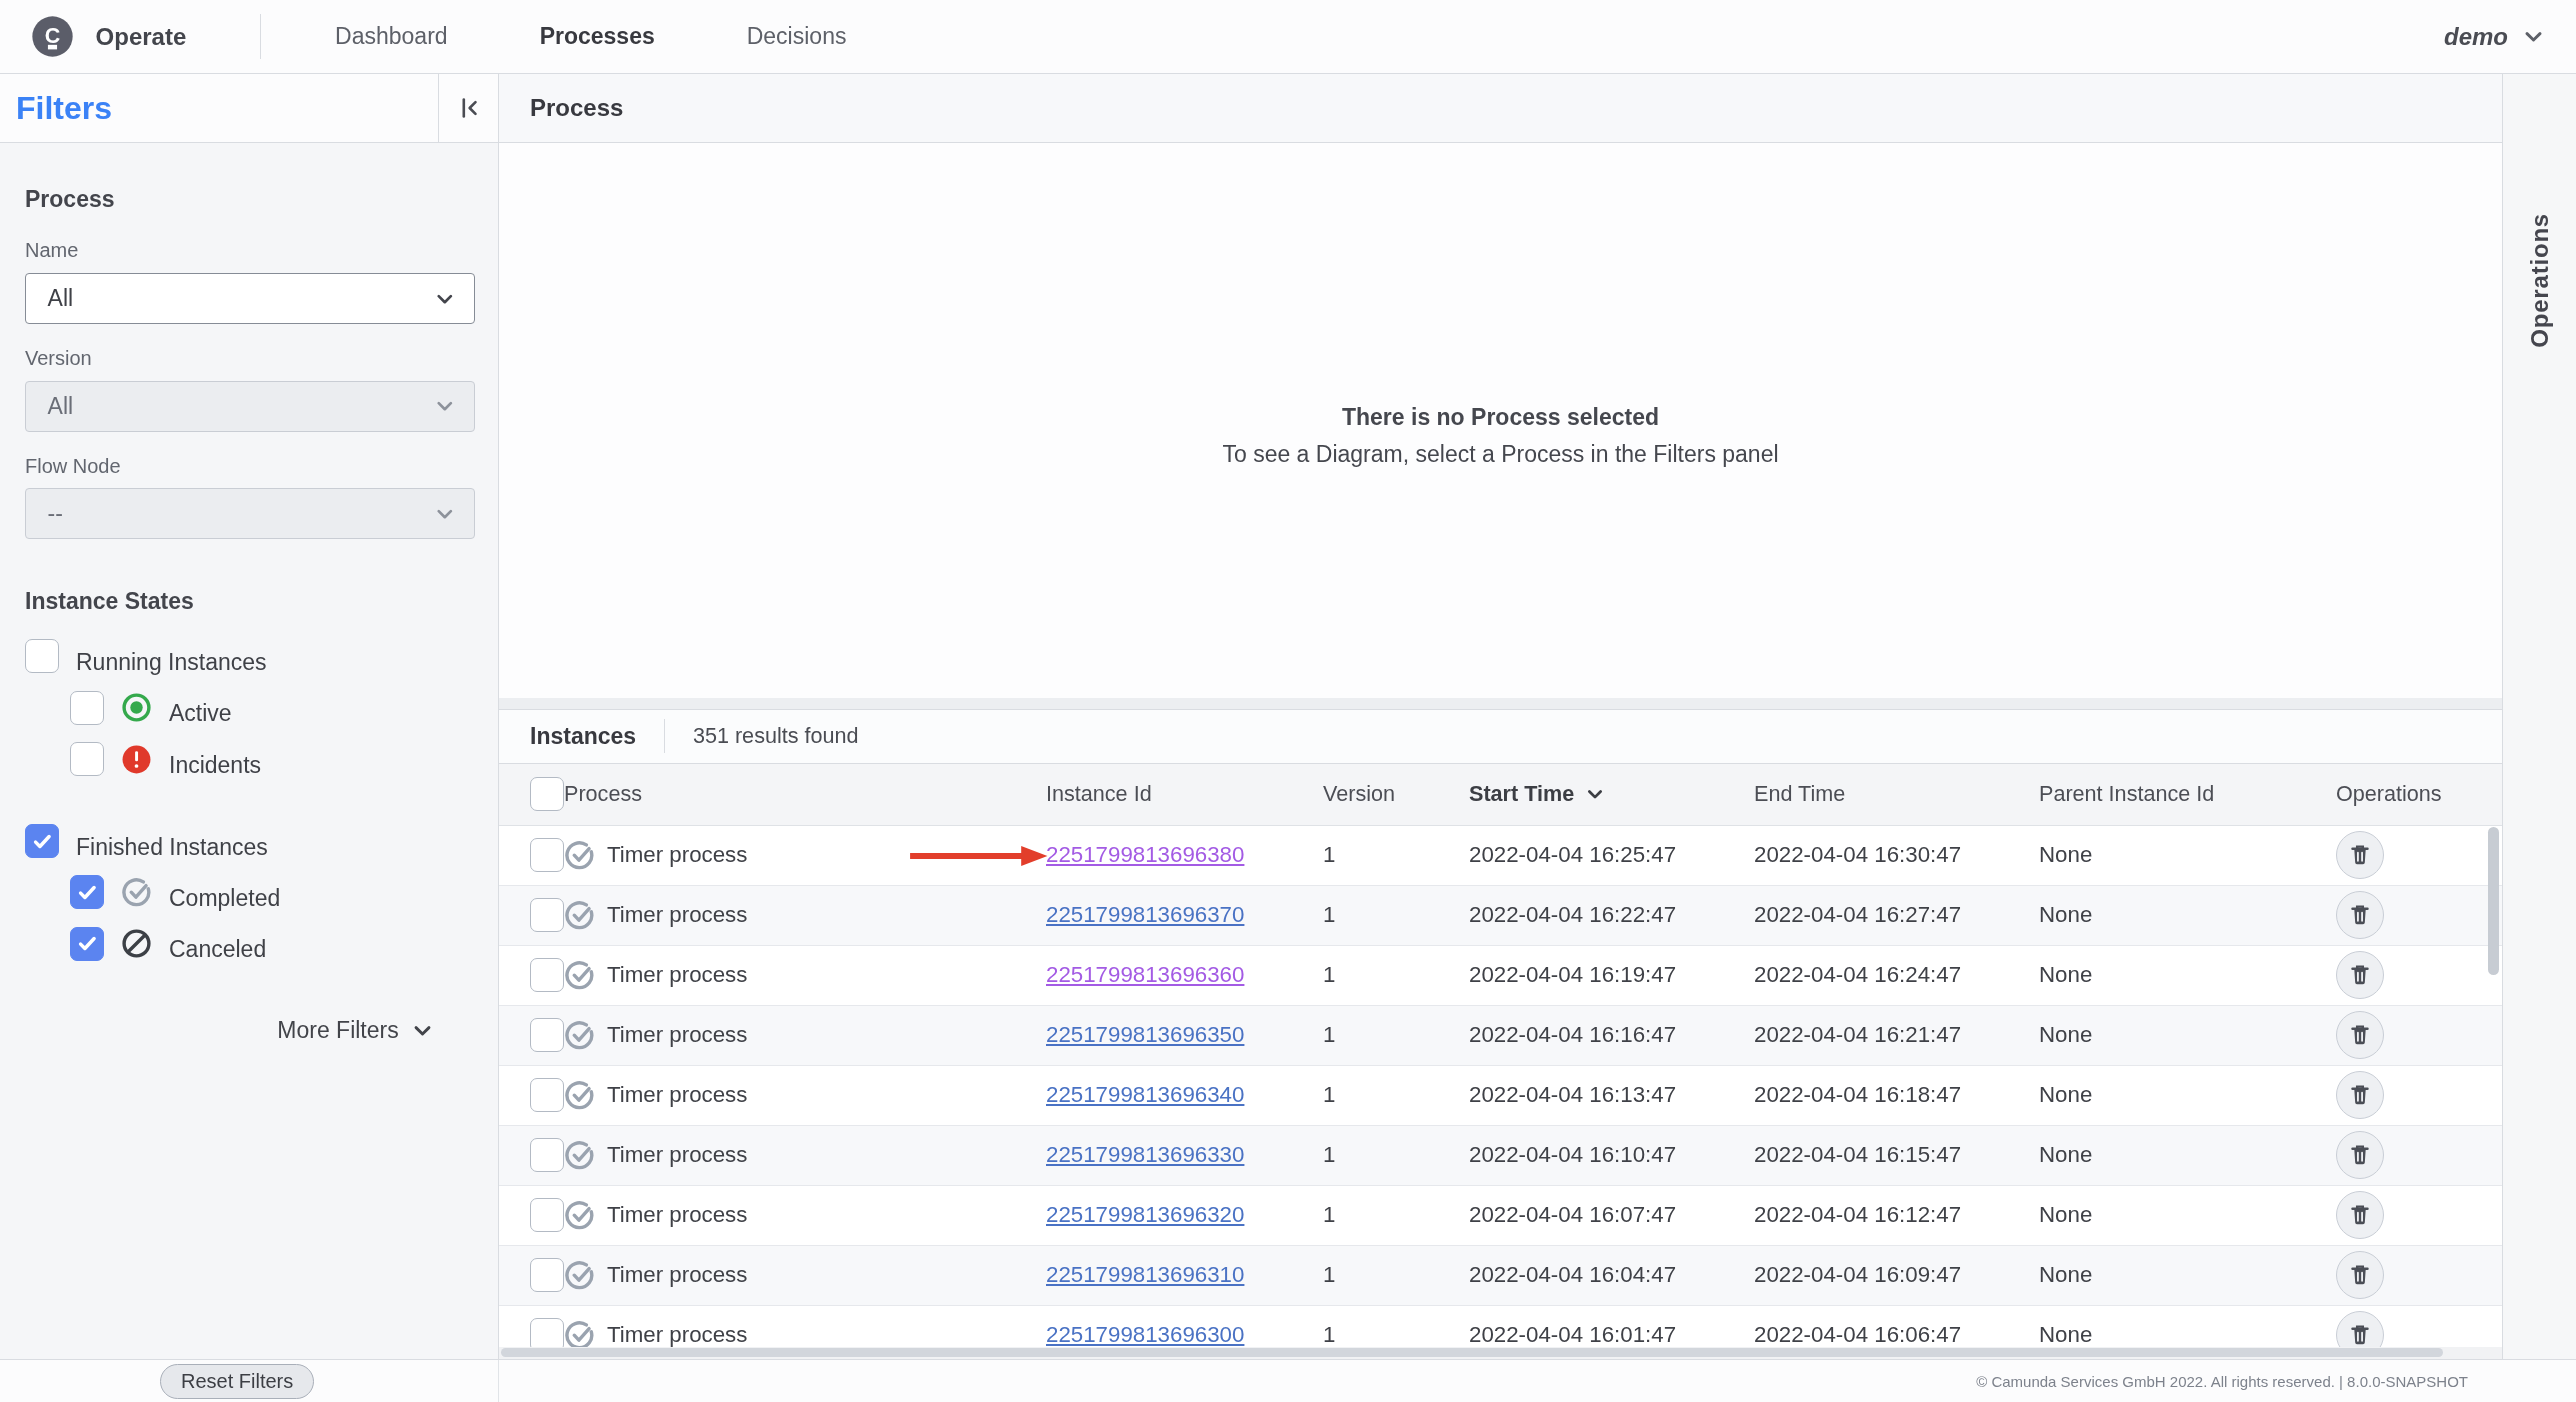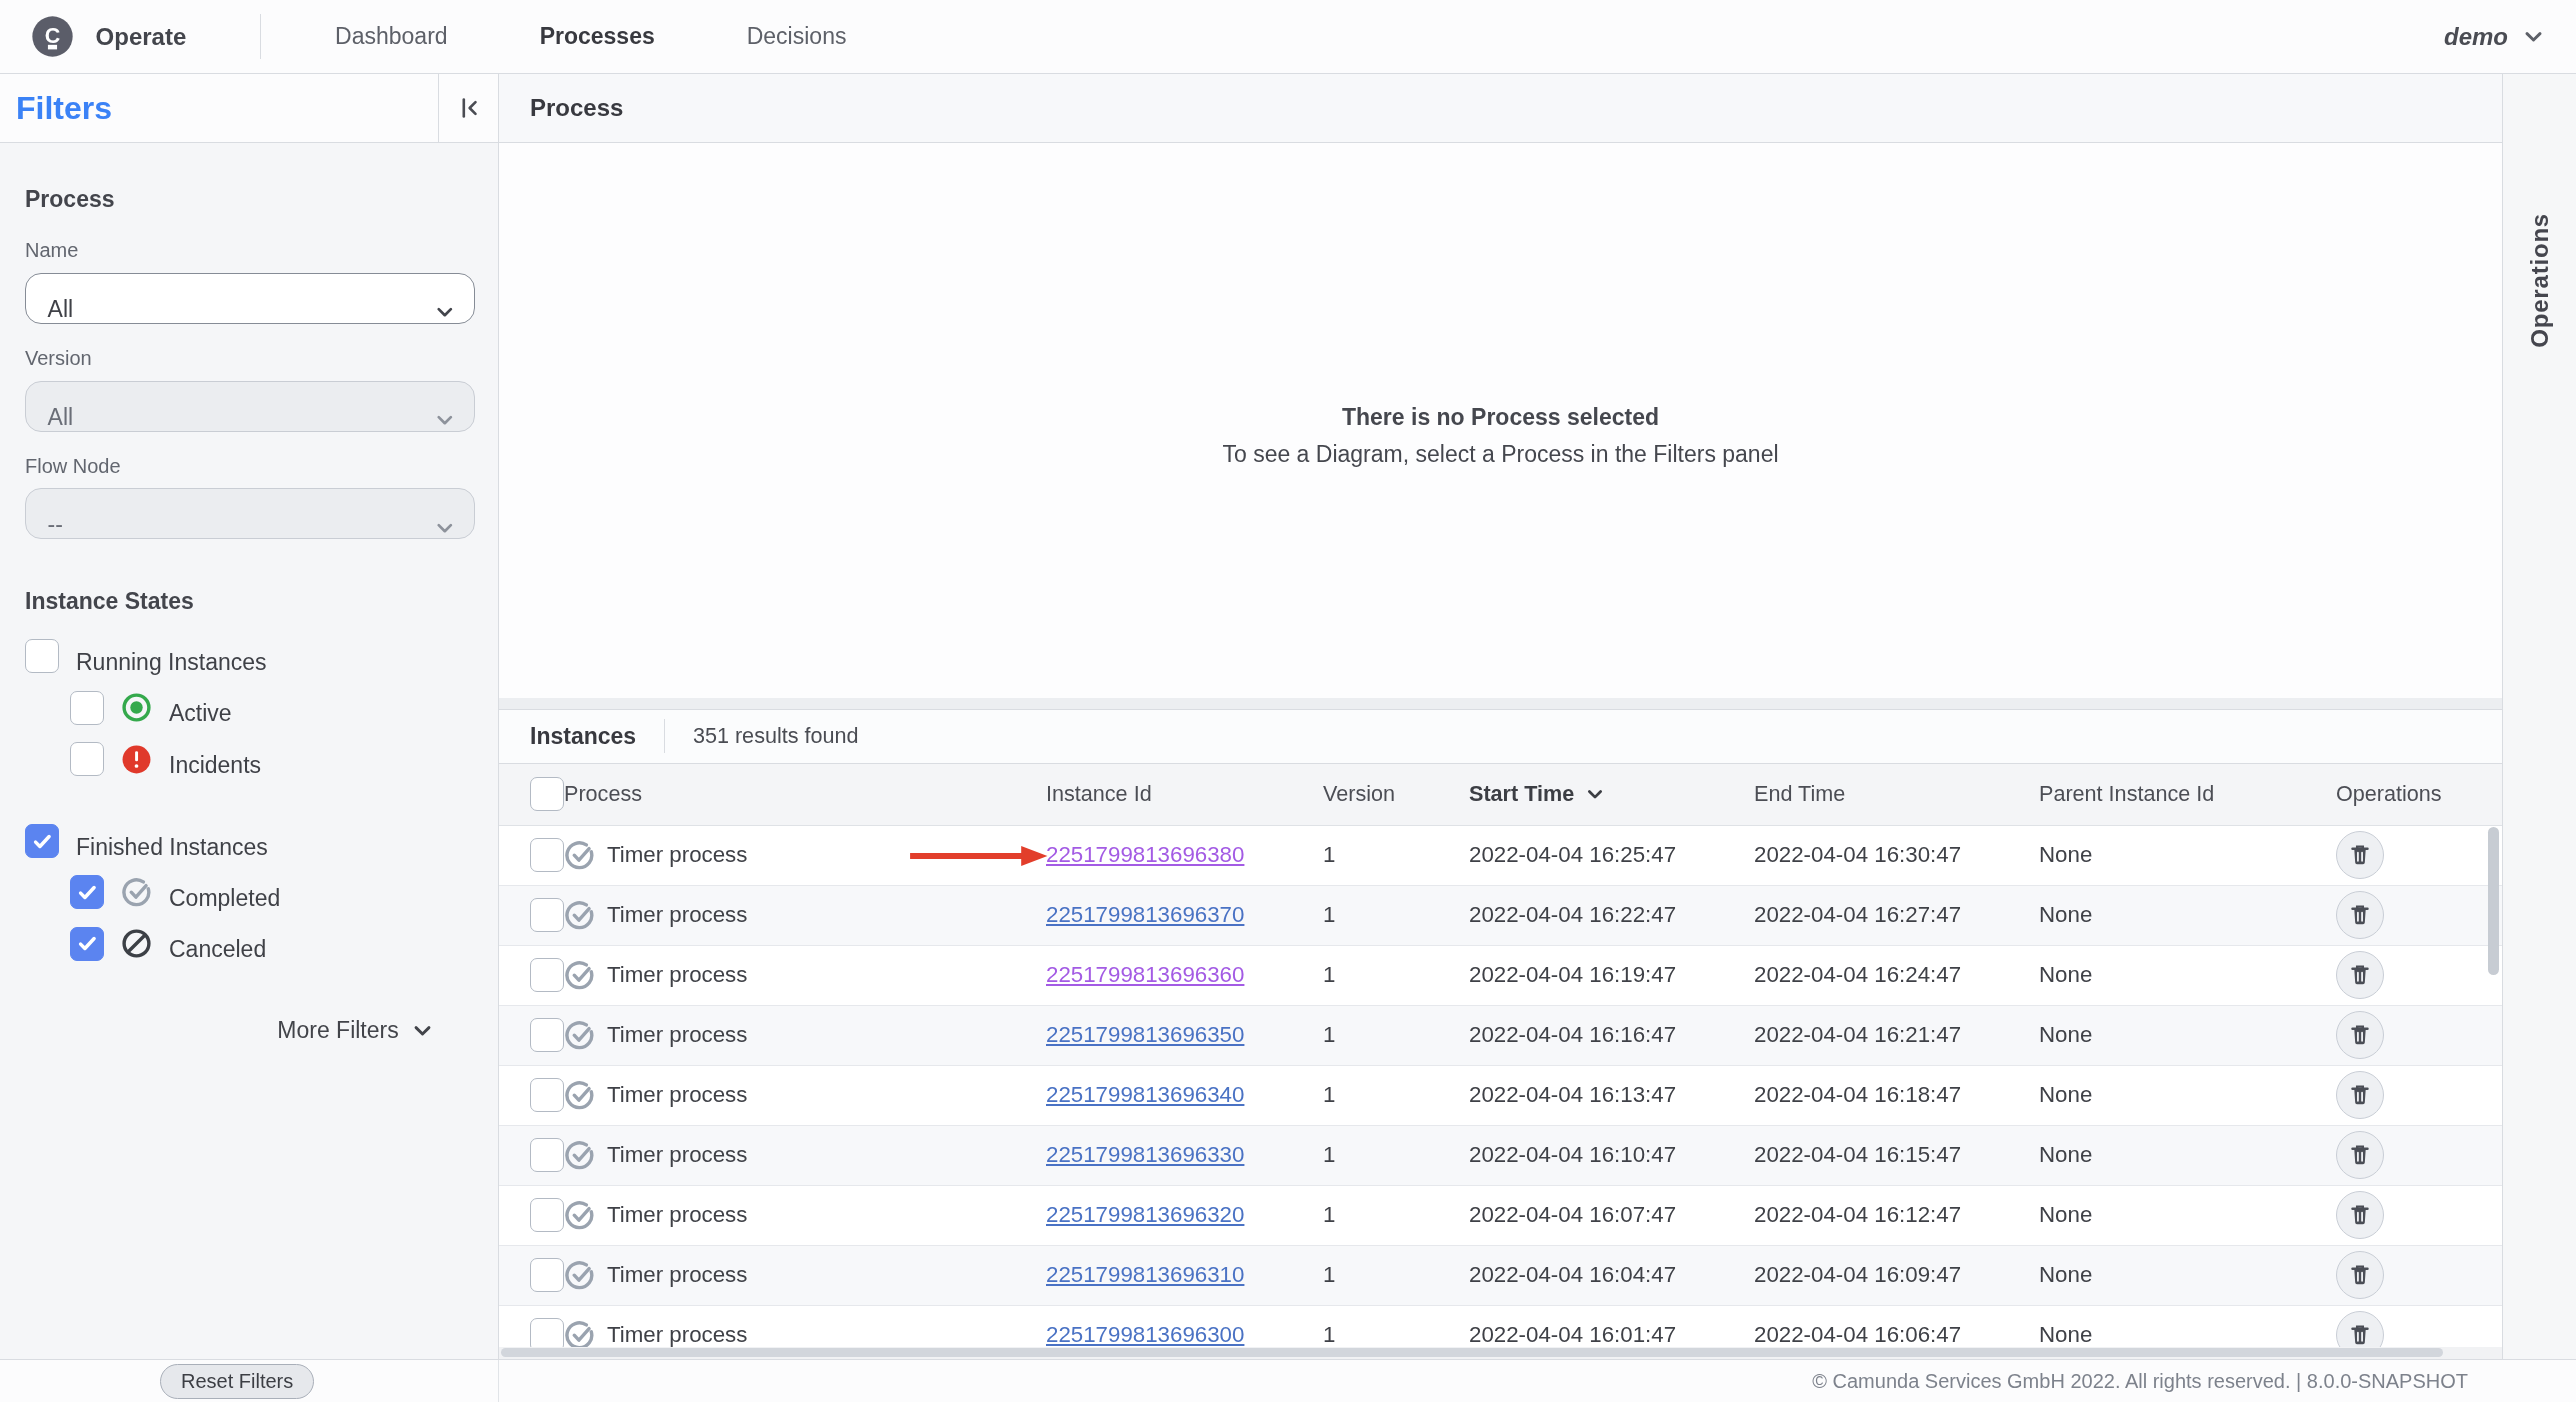--- a/index.html
+++ b/index.html
@@ -34,22 +34,22 @@
   
   .filters-panel { width:499px; background:#f5f6f8; border-right:0.8px solid #d9dce1; display:flex; flex-direction:column; }
   .filters-header { height:69px; background:#fcfcfd; border-bottom:0.8px solid #d9dce1; display:flex; align-items:stretch; }
   .filters-title { flex:1; display:flex; align-items:center; padding-left:16px; font-weight:bold; font-size:32px; color:#3b82f6; }
   .collapse-btn { width:60px; border:none; border-left:0.8px solid #d9dce1; background:transparent; display:flex; align-items:center; justify-content:center; color:#4a4c53; cursor:pointer; }
   .filters-body { flex:1; padding:43px 25px 0 25px; position:relative; }
   .group-label { font-weight:bold; font-size:23px; color:#43454c; margin-bottom:26px; }
   .field { margin-bottom:23px; }
   .field-label { font-size:20px; color:#62666f; margin-bottom:10.8px; }
   .select {
-    height:51px; width:450px; background:#ffffff; border:0.8px solid #868c96; border-radius:16px;
-    display:flex; align-items:flex-end; padding:0 18.5px 0 21.6px; font-size:23px; color:#3f4147; cursor:pointer;
+    height:51px; width:450px; background:#ffffff; border:0.8px solid #868c96; border-radius:4px;
+    display:flex; align-items:center; padding:0 18.5px 0 21.6px; font-size:23px; color:#3f4147; cursor:pointer;
   }
   .select .sel-value { flex:1; }
   .select .chev { color:#43454c; }
   .select.disabled { background:#ebedf0; border-color:#c9cdd4; color:#6a6e77; cursor:default; }
   .select.disabled .chev { color:#8d929b; }
   .states-label { font-weight:bold; font-size:23px; color:#43454c; margin:49px 0 21.6px 0; }
   .cb-row { display:flex; align-items:center; gap:17px; min-height:35px; margin-bottom:12.3px; }
   .cb-row.indent { margin-left:45px; }
   .cb-row.spaced { margin-top:43px; }
   .checkbox {
@@ -105,21 +105,21 @@
     position:absolute; top:139px; left:50%; transform:translateX(-50%);
     writing-mode:vertical-rl; transform:translateX(-50%) rotate(180deg);
     font-weight:bold; font-size:24px; color:#45464e; letter-spacing:0.8px;
   }
 
   
   .footer { height:43px; background:#fcfcfd; border-top:0.8px solid #d9dce1; display:flex; align-items:center; }
   .footer-left { width:499px; align-self:stretch; display:flex; align-items:center; border-right:0.8px solid #e1e4e8; padding-left:160px; }
   .reset-btn { height:35px; padding:0 20px; border-radius:18.5px; background:#e6e8ec; border:1.5px solid #a9afb9;
     font-family:"Liberation Sans", sans-serif; font-size:20px; color:#3c3e44; cursor:pointer; }
-  .footer-right { flex:1; text-align:right; padding-right:108px; font-size:20px; color:#7d828c; }
+  .footer-right { flex:1; text-align:right; padding-right:108px; font-size:15px; color:#7d828c; }
 </style>
 </head>
 <body>
 
 <div class="topbar">
   <div class="brand">
     <span>
       <svg width="43" height="43" viewBox="0 0 32 32" style="font-size:29px">
         <circle cx="16" cy="16" r="15" fill="#5b5d69"></circle>
         <text x="16" y="20.5" text-anchor="middle" font-family="Liberation Sans, sans-serif" font-size="16" font-weight="bold" fill="#ffffff">C</text>

